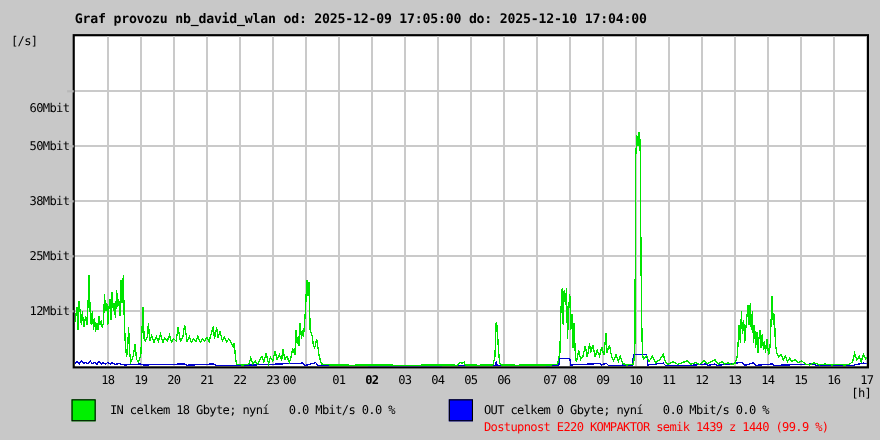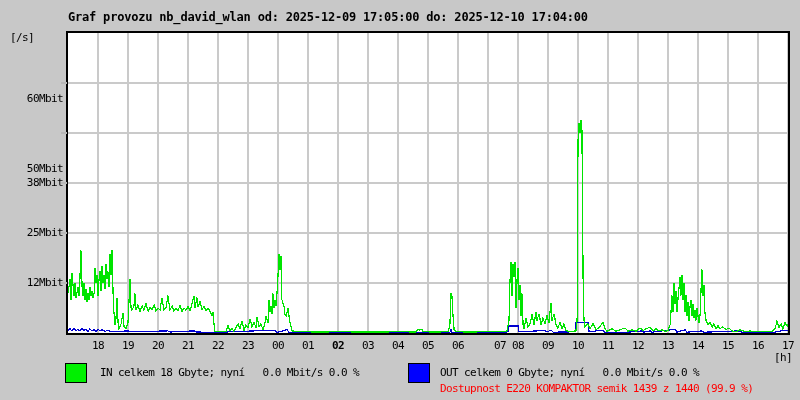--- a/index.html
+++ b/index.html
@@ -79,33 +79,33 @@
     </svg>
 </div>
 
 <div id="y-labels">
     <div class="abs small ylab" style="top: 276px;">12Mbit</div>
     <div class="abs ytick" style="top: 282px;"></div>
     <div class="abs small ylab" style="top: 226px;">25Mbit</div>
     <div class="abs ytick" style="top: 232px;"></div>
     <div class="abs small ylab" style="top: 176px;">38Mbit</div>
     <div class="abs ytick" style="top: 182px;"></div>
-    <div class="abs small ylab" style="top: 126px; margin-top: 36px;">50Mbit</div>
+    <div class="abs small ylab" style="top: 126px;">50Mbit</div>
     <div class="abs ytick" style="top: 132px;"></div>
     <div class="abs small ylab" style="top: 76px; margin-top: 16px;">60Mbit</div>
     <div class="abs ytick" style="top: 82px;"></div>
   </div>
 <div id="x-labels">
     <div class="abs small xlab" style="left: 83px;">18</div>
     <div class="abs small xlab" style="left: 113px;">19</div>
     <div class="abs small xlab" style="left: 143px;">20</div>
     <div class="abs small xlab" style="left: 173px;">21</div>
     <div class="abs small xlab" style="left: 203px;">22</div>
     <div class="abs small xlab" style="left: 233px;">23</div>
-    <div class="abs small xlab" style="left: 263px;">00</div>
+    <div class="abs small xlab" style="left: 248px;">00</div>
     <div class="abs small xlab" style="left: 293px;">01</div>
     <div class="abs small xlab" style="left: 323px; font-weight: bold;">02</div>
     <div class="abs small xlab" style="left: 353px;">03</div>
     <div class="abs small xlab" style="left: 383px;">04</div>
     <div class="abs small xlab" style="left: 413px;">05</div>
     <div class="abs small xlab" style="left: 443px;">06</div>
     <div class="abs small xlab" style="left: 485px;">07</div>
     <div class="abs small xlab" style="left: 503px;">08</div>
     <div class="abs small xlab" style="left: 533px;">09</div>
     <div class="abs small xlab" style="left: 563px;">10</div>

